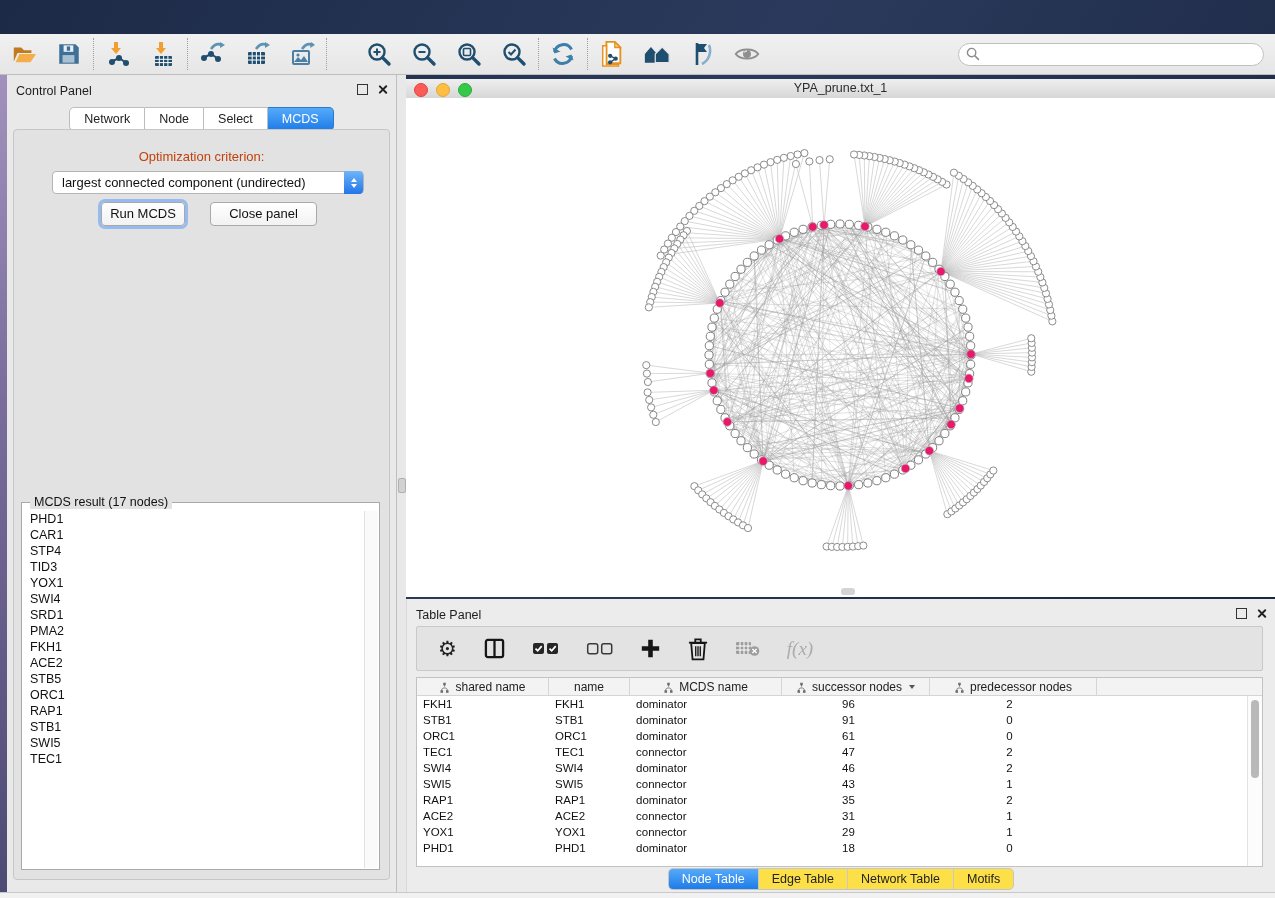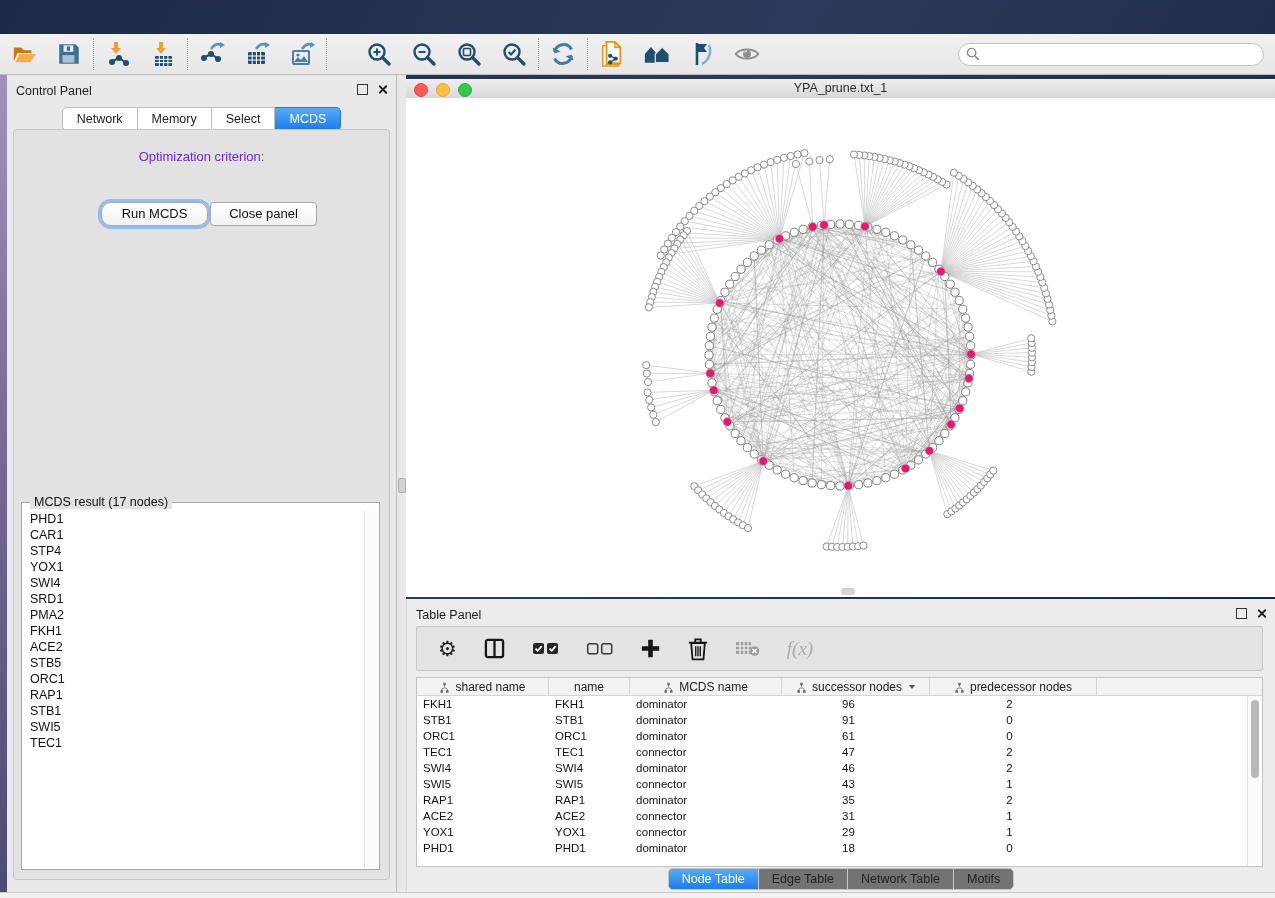--- a/index.html
+++ b/index.html
@@ -37,30 +37,30 @@
   .ico-close::before{transform:rotate(45deg);} .ico-close::after{transform:rotate(-45deg);}
 
   .cp-tabs{position:absolute;left:0;right:0;top:32px;display:flex;justify-content:center;}
   .cp-tab{height:22px;line-height:22px;padding:0 14px;background:#fff;border:1px solid #BDBDBD;border-left:none;
           font-size:12.5px;color:#222;}
   .cp-tab:first-child{border-left:1px solid #BDBDBD;border-radius:5px 0 0 5px;}
   .cp-tab:last-child{border-radius:0 5px 5px 0;text-align:center;}
   .cp-tab.active{background:linear-gradient(#55AAF9,#1E7CE8);border-color:#2A78D0;color:#fff;}
   .cp-body{position:absolute;left:6px;right:6px;top:54px;bottom:12px;background:#E2E2E2;
            border:1px solid #C6C6C6;border-radius:4px;}
-  .opt-label{position:absolute;left:0;right:0;top:19px;text-align:center;font-size:13px;color:#6d28d9;}
+  .opt-label{position:absolute;left:0;right:0;top:19px;text-align:center;font-size:13px;color:#c2410c;}
   .select{position:absolute;left:38px;top:41px;width:312px;height:23px;background:#fff;border:1px solid #B5B5B5;
           border-radius:4px;box-sizing:border-box;font-size:13px;line-height:21px;padding-left:9px;color:#111;}
   .select .stepper{position:absolute;right:0;top:-1px;width:19px;height:23px;border-radius:0 4px 4px 0;
           background:linear-gradient(#6FB5F9,#2176E8);display:flex;flex-direction:column;align-items:center;justify-content:center;gap:2px;}
   .tri-up{width:0;height:0;border-left:3.5px solid transparent;border-right:3.5px solid transparent;border-bottom:4.5px solid #fff;}
   .tri-dn{width:0;height:0;border-left:3.5px solid transparent;border-right:3.5px solid transparent;border-top:4.5px solid #fff;}
   .btn{position:absolute;top:72px;height:24px;background:linear-gradient(#FFFFFF,#F2F2F2);border:1px solid #A9A9A9;
        border-radius:4px;font-size:13px;color:#111;text-align:center;line-height:22px;box-sizing:border-box;}
-  .btn.run{left:87px;width:107px;box-shadow:0 0 0 3px rgba(90,155,248,.55);border-radius:10px;}
+  .btn.run{left:87px;width:84px;box-shadow:0 0 0 3px rgba(90,155,248,.55);}
   .btn.close{left:196px;width:107px;}
 
   .result-box{position:absolute;left:7px;right:9px;top:372px;bottom:9px;border:1px solid #A9A9A9;background:#fff;}
   .result-title{position:absolute;left:8px;top:-8px;background:#E2E2E2;padding:0 4px;font-size:12.5px;color:#111;}
   .result-list{position:absolute;left:1px;right:14px;top:8px;bottom:1px;overflow:hidden;background:#fff;}
   .result-item{font-size:12.5px;line-height:16px;padding-left:7px;color:#111;}
   .result-scroll{position:absolute;right:1px;top:8px;bottom:1px;width:13px;background:#FAFAFA;border-left:1px solid #E2E2E2;}
 
   
   .vsplit{left:397px;top:41px;width:9px;height:817px;background:#E8E8E8;}
@@ -90,21 +90,21 @@
   .th{display:flex;align-items:center;justify-content:center;gap:5px;font-size:12px;color:#222;
       border-right:1px solid #D5D5D5;box-sizing:border-box;height:18px;}
   .chev-dn{width:0;height:0;border-left:3.5px solid transparent;border-right:3.5px solid transparent;border-top:4px solid #555;margin-left:2px;}
   .trow{display:flex;height:16px;}
   .td{font-size:11.5px;line-height:16px;box-sizing:border-box;color:#111;white-space:nowrap;overflow:hidden;}
   .td.l{padding-left:6px;text-align:left;}
   .td.r{text-align:center;}
   .tscroll{position:absolute;right:0;top:18px;bottom:0;width:14px;background:#FCFCFC;border-left:1px solid #E3E3E3;}
   .tscroll-thumb{position:absolute;left:2.5px;top:4px;width:8px;height:78px;background:#B9B9B9;border-radius:4px;}
   .tp-tabs{position:absolute;left:0;right:0;top:269px;display:flex;justify-content:center;}
-  .tp-tabwrap{display:flex;background:#737373;border:1px solid #C5C5C5;border-radius:5px;overflow:hidden;}
+  .tp-tabwrap{display:flex;background:#fde047;border:1px solid #C5C5C5;border-radius:5px;overflow:hidden;}
   .tp-tab{height:20px;line-height:20px;padding:0 13px;font-size:12.5px;color:#222;border-left:1px solid #C9C9C9;}
   .tp-tab:first-child{border-left:none;}
   .tp-tab.active{background:linear-gradient(#55AAF9,#1E7CE8);color:#fff;}
 
   
   .statusbar{left:0;top:858px;width:1275px;height:35px;background:#F1F1F1;border-top:1px solid #C9C9C9;box-sizing:border-box;}
   .list-btn{position:absolute;left:10px;top:5px;width:30px;height:24px;background:#fff;border:1px solid #BDBDBD;border-radius:2px;
             display:flex;align-items:center;justify-content:center;}
   .memory-btn{position:absolute;right:11px;top:5px;height:24px;background:#fff;border:1px solid #BDBDBD;border-radius:3px;
             display:flex;align-items:center;gap:6px;padding:0 10px;font-size:12.5px;color:#111;}
@@ -271,34 +271,42 @@
 <div class="abs wp-bottom"></div>
 
 <div class="abs cpanel">
   <div class="panel-title">Control Panel</div>
   <div class="win-ctrls">
     <span class="ico-float"></span>
     <span class="ico-close"></span>
   </div>
   <div class="cp-tabs" id="cp-tabs">
       <div class="cp-tab">Network</div>
-      <div class="cp-tab">Memory</div>
+      <div class="cp-tab">Node</div>
       <div class="cp-tab">Select</div>
       <div class="cp-tab active">MCDS</div>
     </div>
   <div class="cp-body">
     <div class="opt-label">Optimization criterion:</div>
+    <div class="select">
+      <span>largest connected component (undirected)</span>
+      <span class="stepper">
+          <span class="tri-up"></span>
+          <span class="tri-dn"></span>
+        </span>
+    </div>
     <div class="btn run">Run MCDS</div>
     <div class="btn close">Close panel</div>
     <div class="result-box">
       <div class="result-title">MCDS result (17 nodes)</div>
       <div class="result-list" id="mcds-list">
           <div class="result-item">PHD1</div>
           <div class="result-item">CAR1</div>
           <div class="result-item">STP4</div>
+          <div class="result-item">TID3</div>
           <div class="result-item">YOX1</div>
           <div class="result-item">SWI4</div>
           <div class="result-item">SRD1</div>
           <div class="result-item">PMA2</div>
           <div class="result-item">FKH1</div>
           <div class="result-item">ACE2</div>
           <div class="result-item">STB5</div>
           <div class="result-item">ORC1</div>
           <div class="result-item">RAP1</div>
           <div class="result-item">STB1</div>

